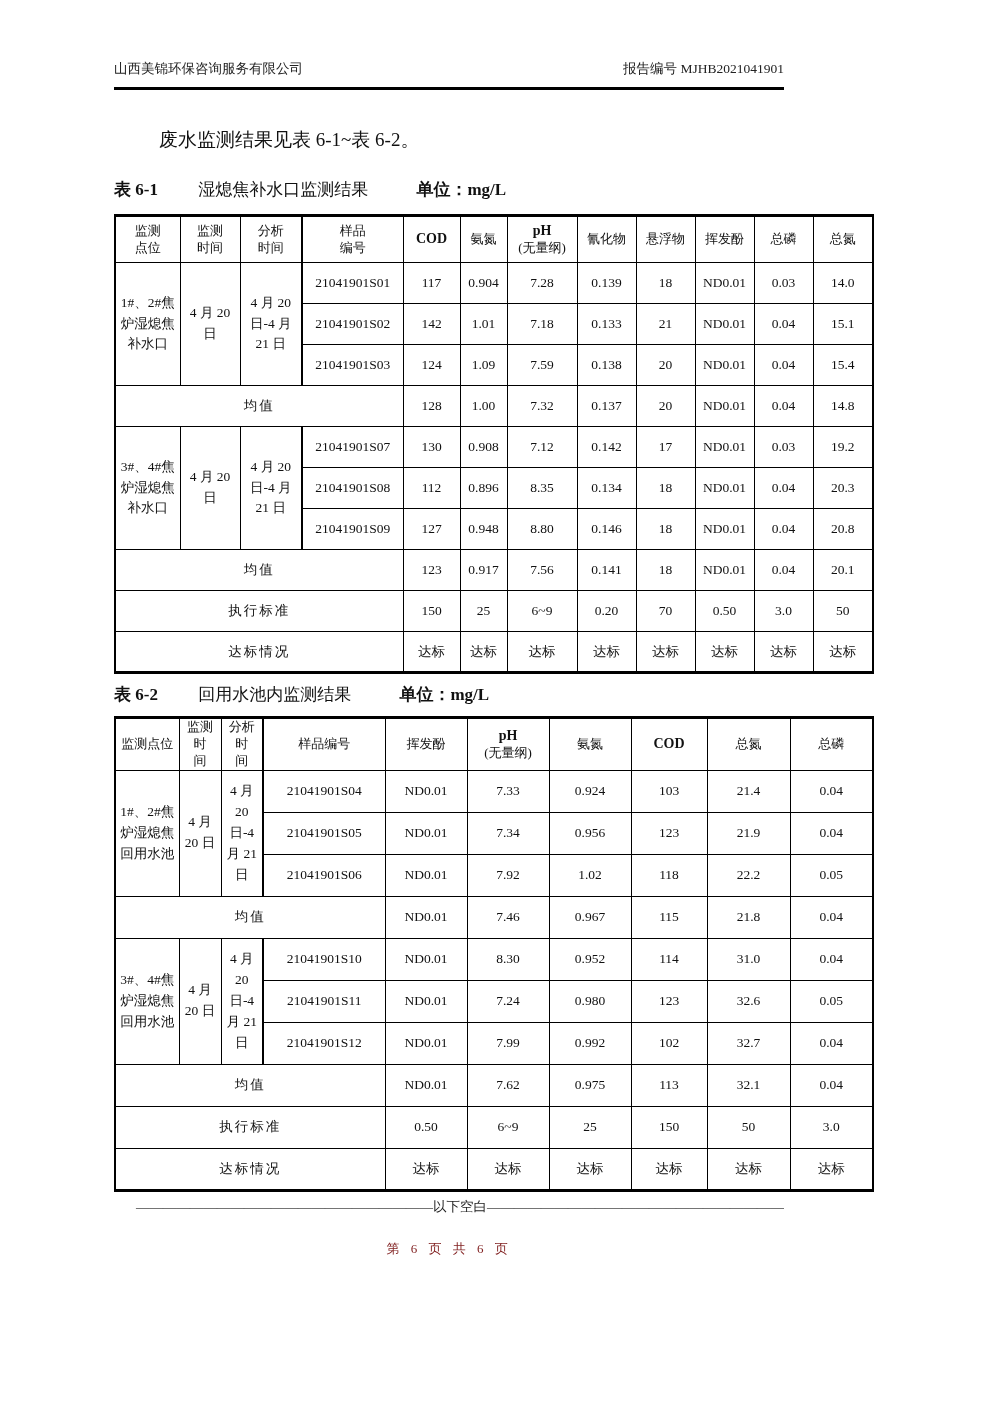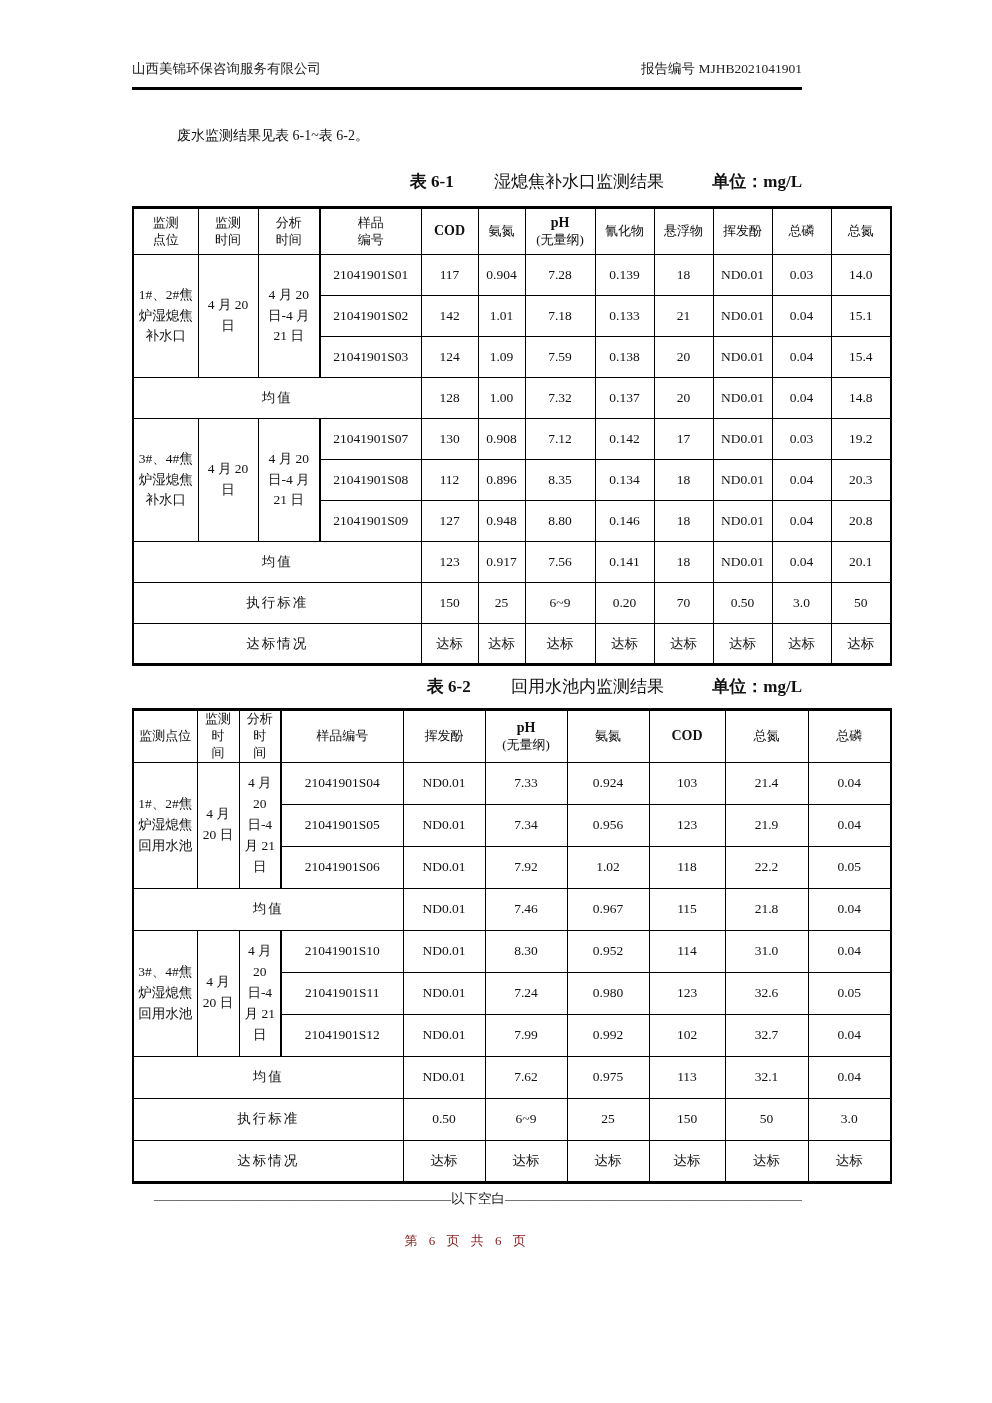--- a/index.html
+++ b/index.html
@@ -2,34 +2,34 @@
 <html><head>
 <meta charset="utf-8">
 <style>
   * { box-sizing: border-box; }
   html, body { margin: 0; padding: 0; background: #e8e8e8; }
   .page {
     width: 992px; height: 1403px; margin: 0 auto; background: #ffffff;
     position: relative; overflow: hidden; color: #111;
     font-family: "Liberation Serif", "DejaVu Serif", serif;
   }
-  .content { position: absolute; left: 132px; top: 0; width: 670px; }
+  .content { position: absolute; left: 114px; top: 0; width: 670px; }
 
   .doc-header {
     display: flex; justify-content: space-between; align-items: flex-end;
     padding-top: 60px; font-size: 13.5px; color: #222;
   }
   .header-rule { border: none; border-top: 3px solid #000; margin: 9px 0 0 0; }
 
   .section-title {
     font-size: 26px; font-weight: 400; margin: 26px 0 0 0; letter-spacing: 2px;
   }
-  .intro { font-size: 14px; margin: 37px 0 0 0; text-indent: 45px; }
-
-  .caption { text-align: right; font-size: 17px; margin: 25px 0 13px 0; white-space: nowrap; }
+  .intro { font-size: 19px; margin: 37px 0 0 0; text-indent: 45px; }
+
+  .caption { text-align: left; font-size: 17px; margin: 25px 0 13px 0; white-space: nowrap; }
   .caption .cap-label { font-weight: 700; }
   .caption .cap-title { margin-left: 36px; }
   .caption .cap-unit  { font-weight: 700; margin-left: 44px; }
   .caption2 { margin: 9px 0 10px 0; }
 
   table.report { border-collapse: collapse; table-layout: fixed; width: 758px; border: 2px solid #000; }
   .report th, .report td {
     border: 1px solid #000; text-align: center; vertical-align: middle;
     padding: 0 2px; font-weight: 400; font-size: 13.5px; overflow: hidden;
   }

